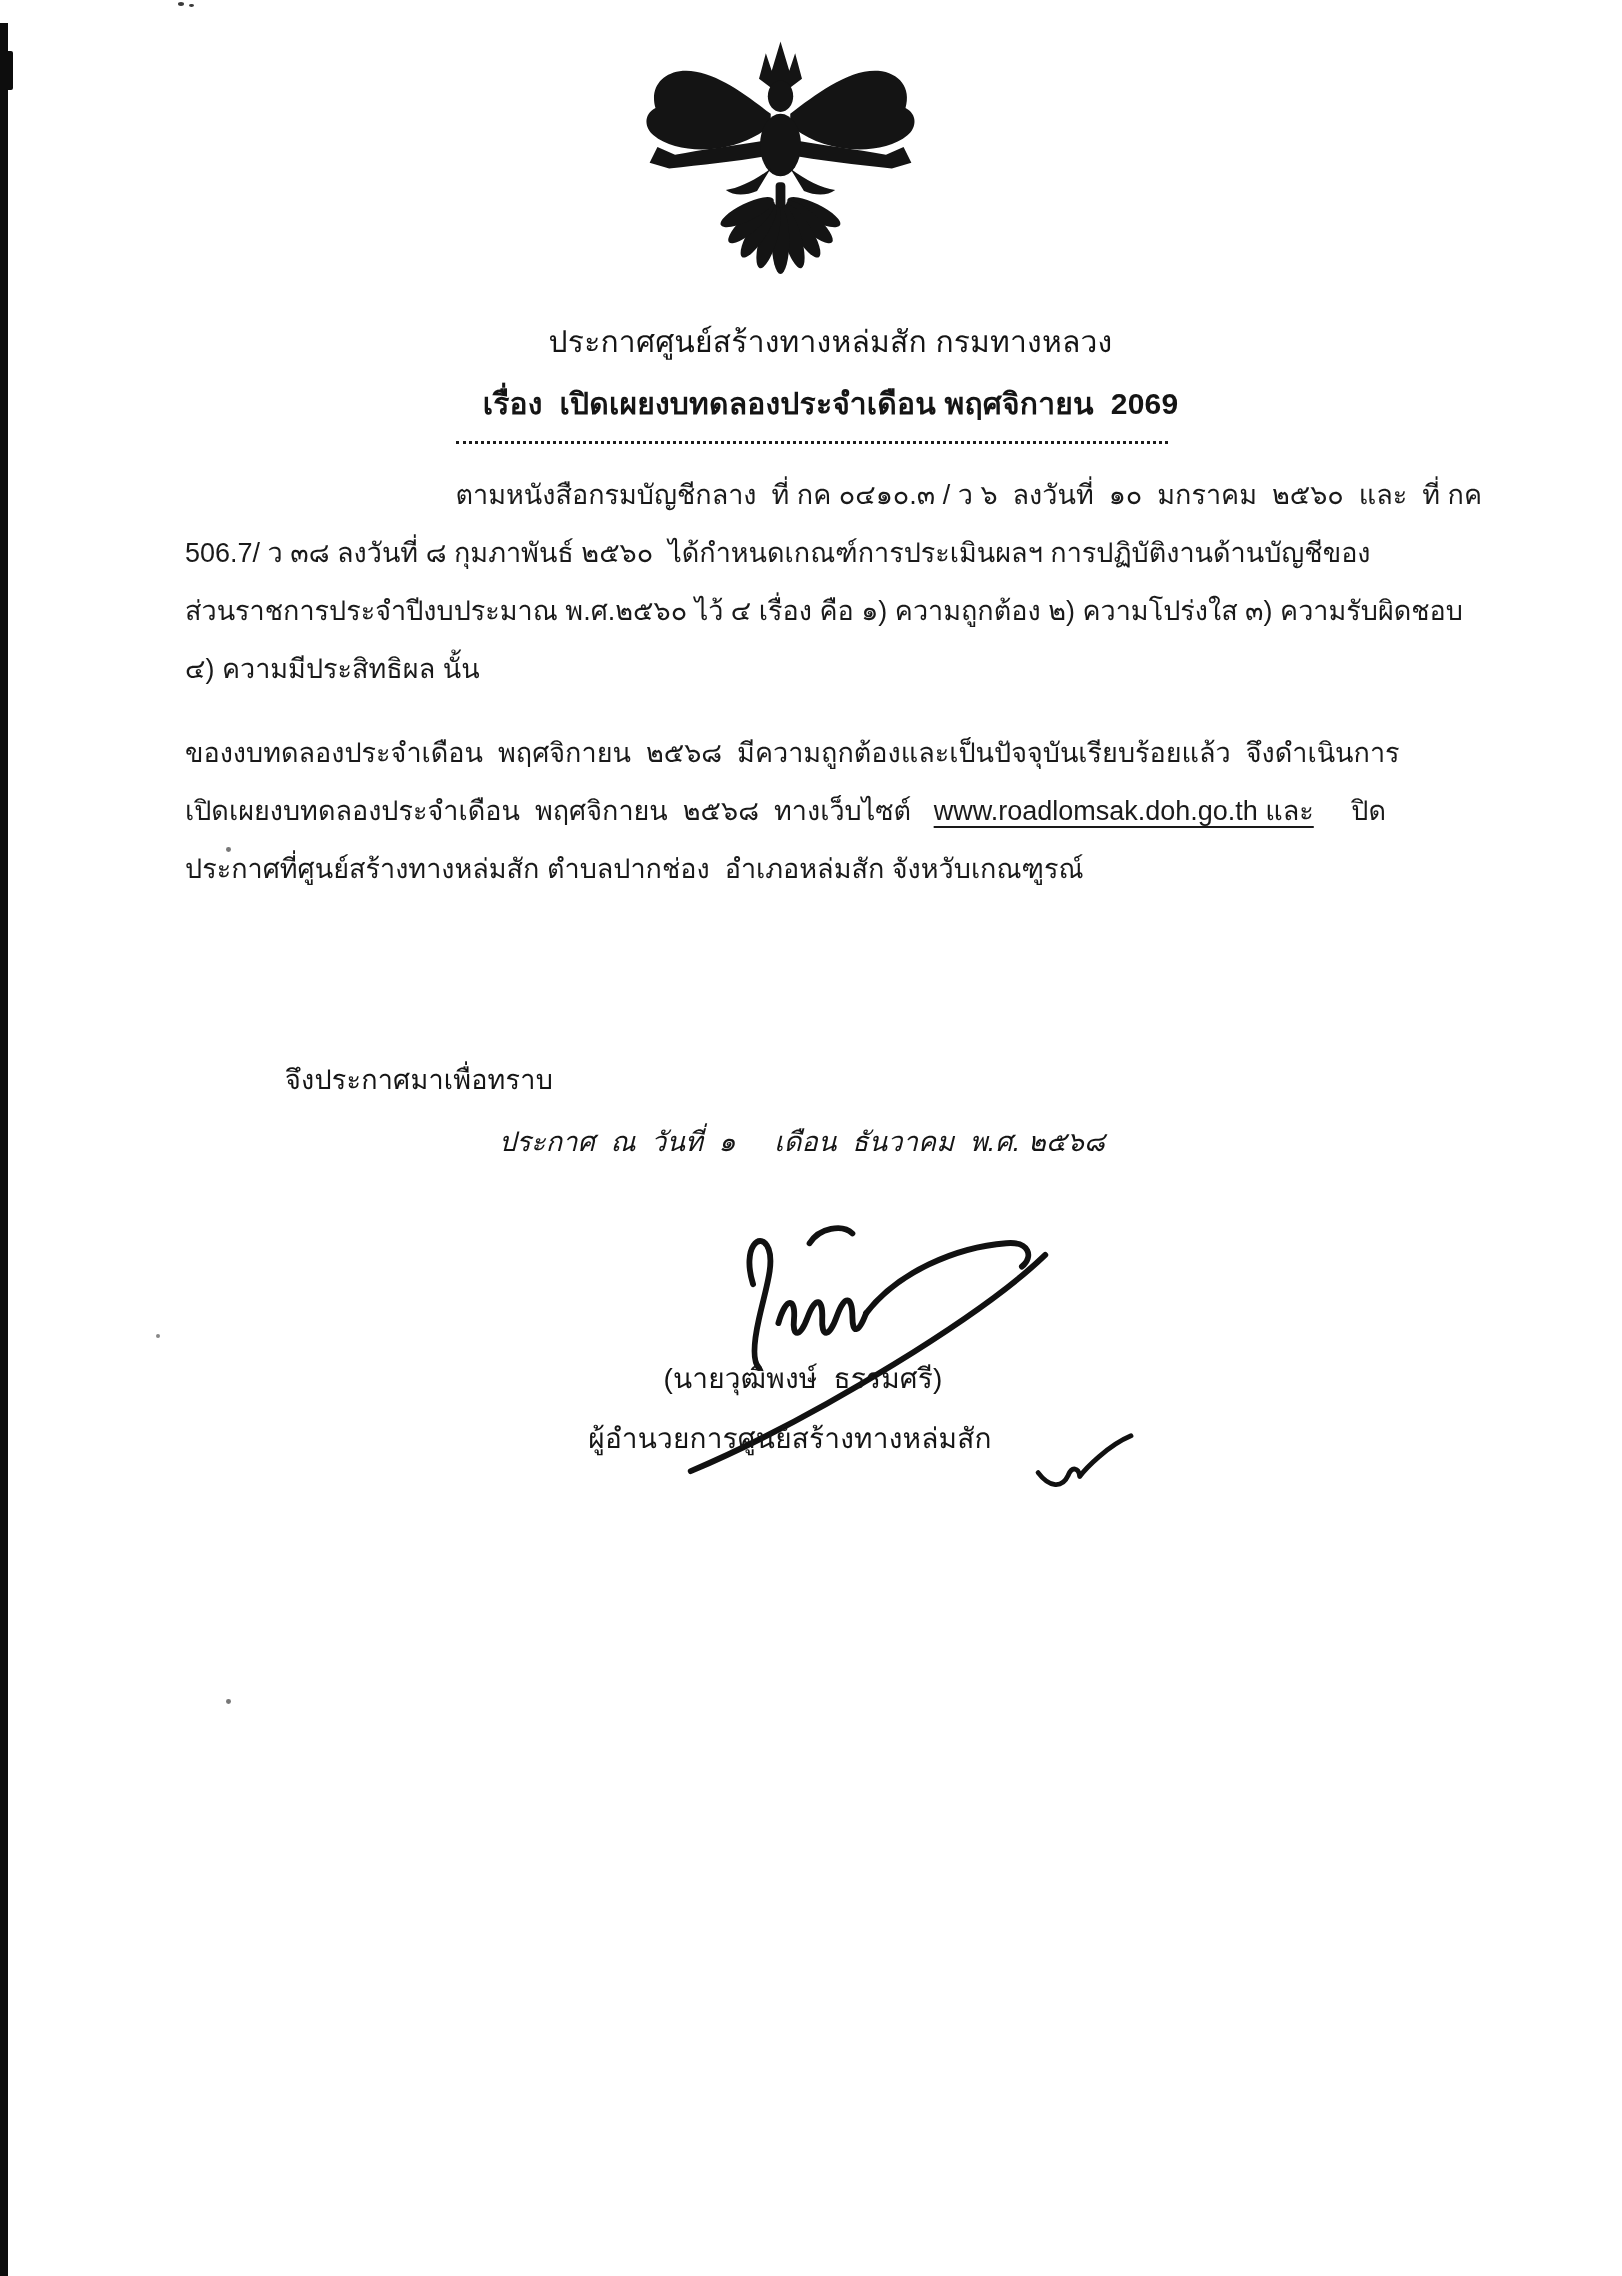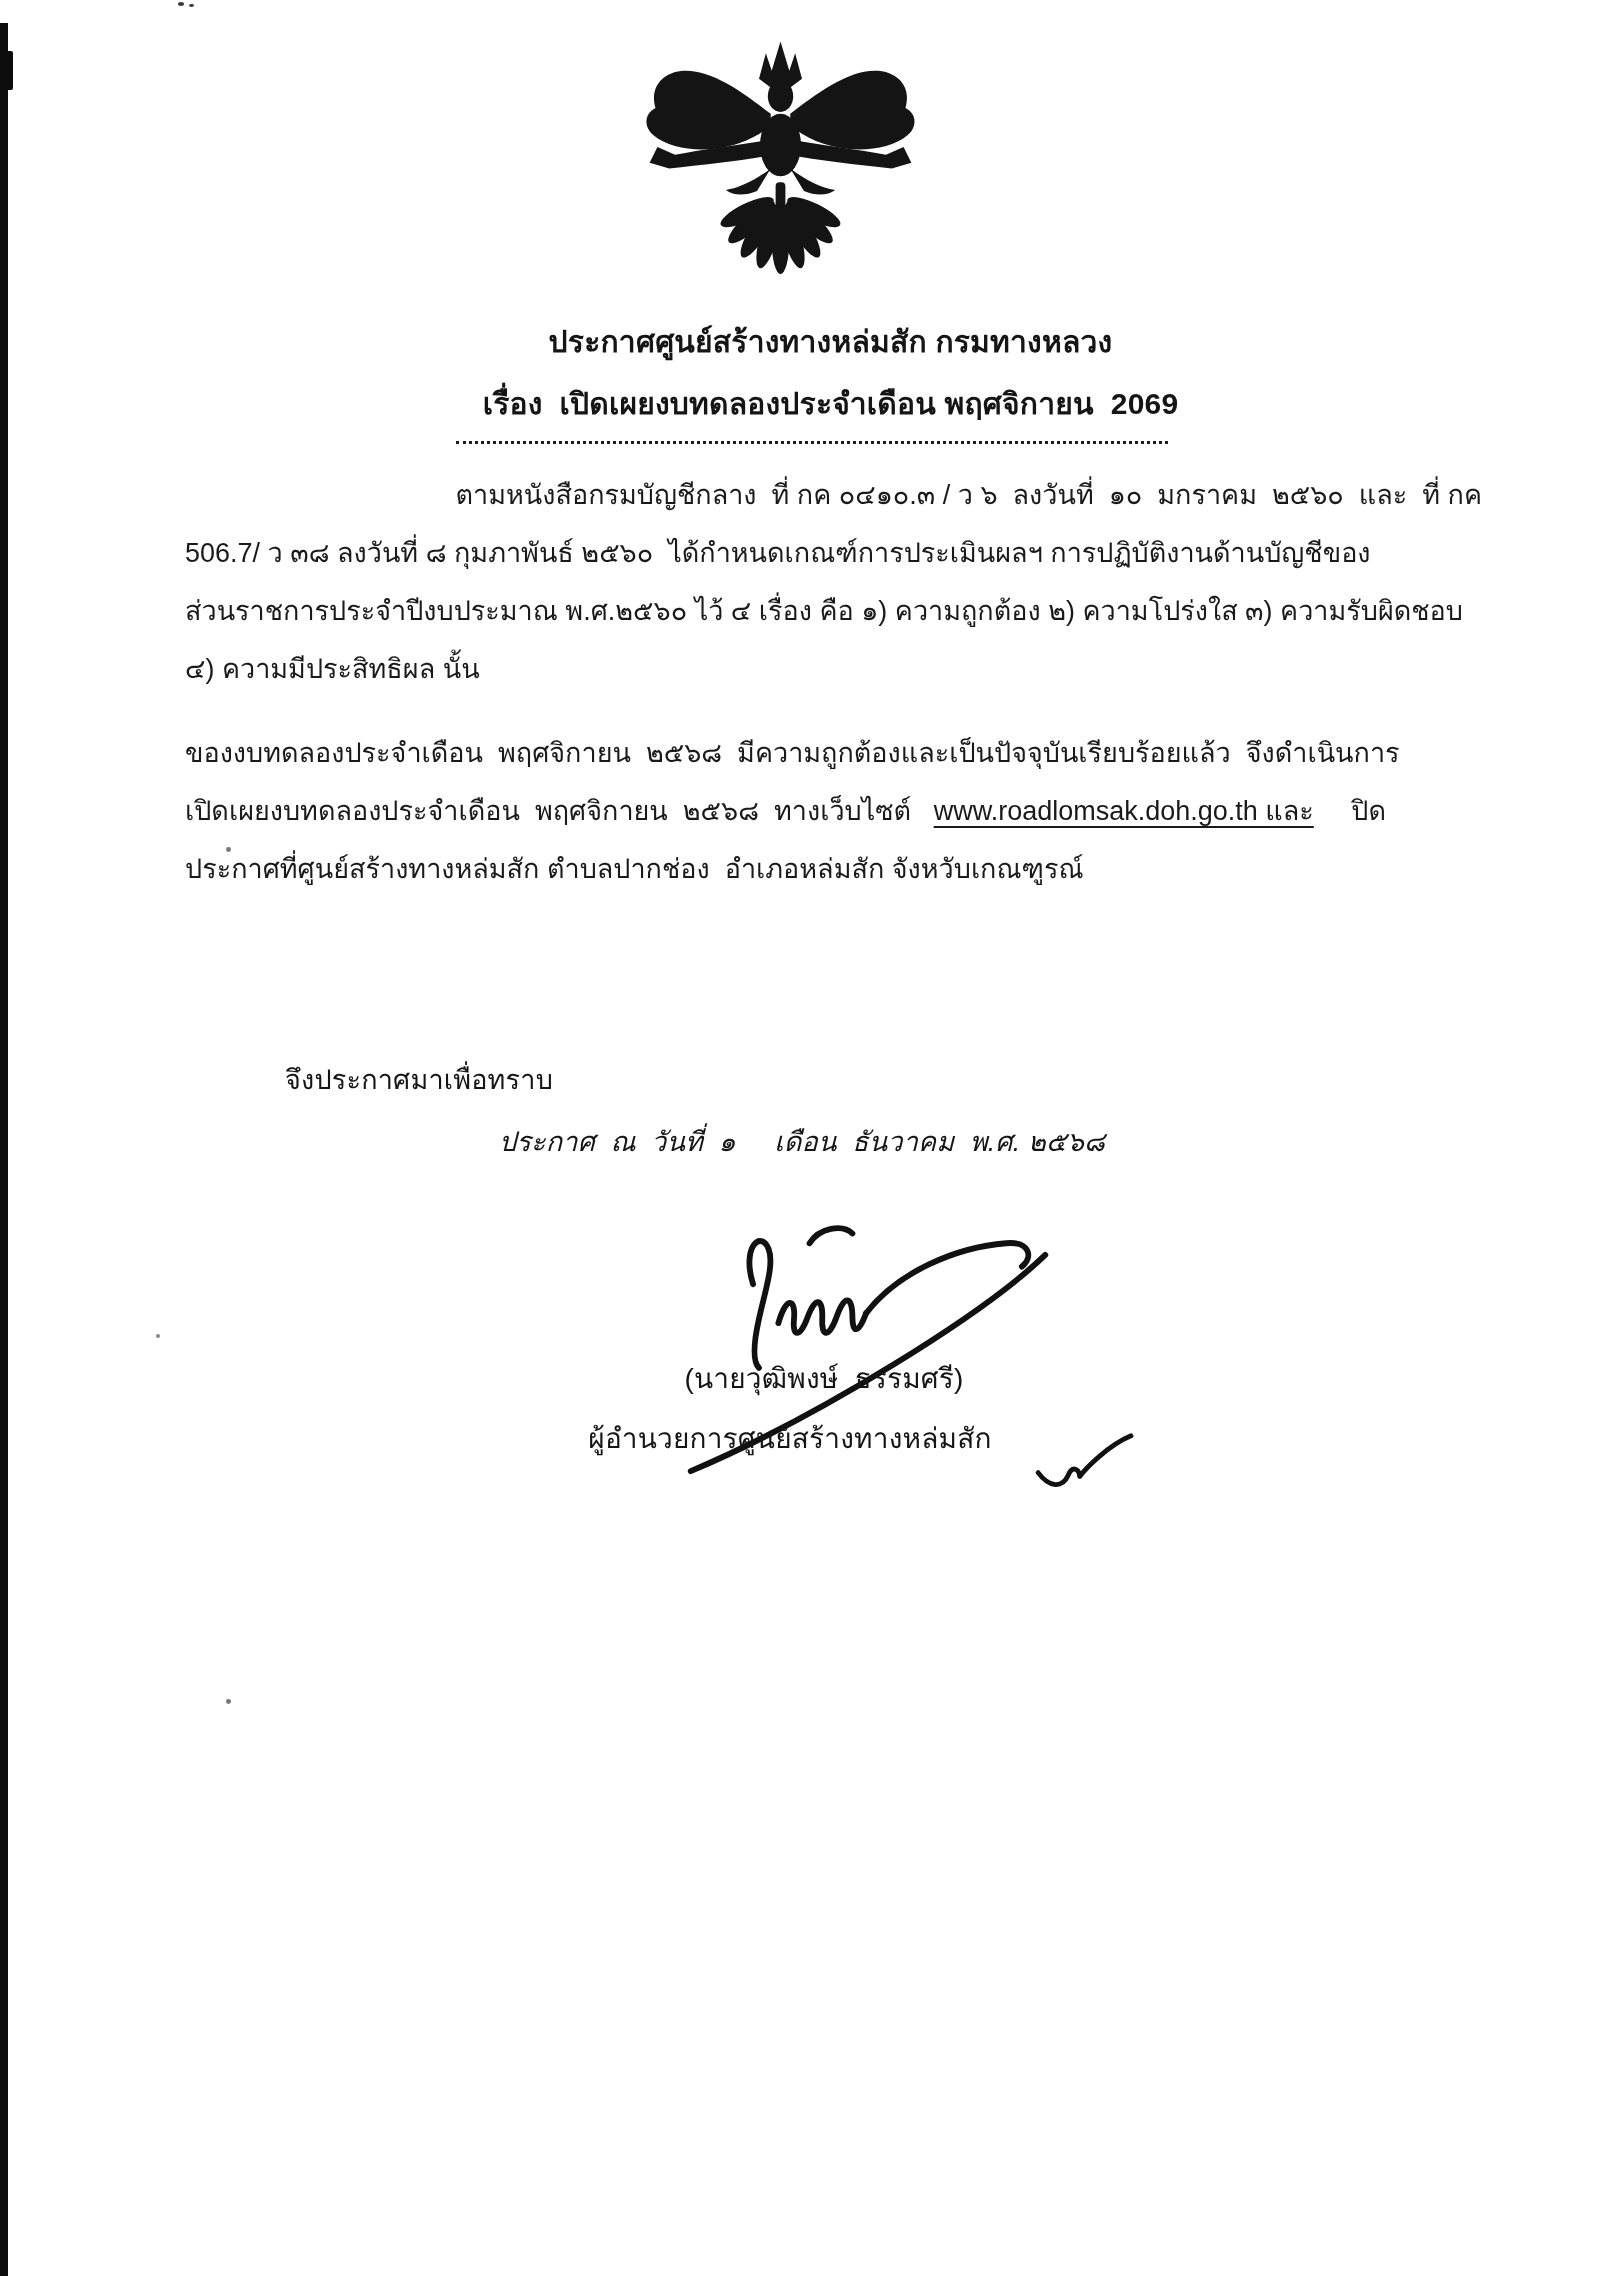--- a/index.html
+++ b/index.html
@@ -22,32 +22,32 @@
   .sp5{left:226px;top:1699px;width:4.9px;height:4.9px;background:#777;}
   
   .emblem{position:absolute;left:634px;top:37px;width:293px;height:265px;}
   
   .txt{
     position:absolute;
     white-space:pre;
     color:#151515;
     letter-spacing:0.2px;
   }
-  .title1{left:185px;top:318px;width:1291px;text-align:center;font-size:30px;font-weight:bold;}
+  .title1{left:185px;top:318px;width:1291px;text-align:center;font-size:30px;font-weight:normal;}
   .title2{left:185px;top:380px;width:1291px;text-align:center;font-size:30px;font-weight:bold;}
   .divider{position:absolute;left:456px;top:441px;width:712px;height:0;border-bottom:3.9px dotted #1c1c1c;}
   .para{position:absolute;left:185px;width:1297px;font-size:27px;}
   .para .line{white-space:pre;height:58px;line-height:58px;}
   .p1{top:466px;}
   .p2{top:724px;}
   .indent{padding-left:99px;text-align:right;}
   .url{text-decoration:underline;text-underline-offset:5.9px;}
   .closing{left:285px;top:1058px;font-size:27px;}
   .dateline{left:499px;top:1120px;font-size:27px;font-style:italic;}
-  .signame{left:517px;top:1356px;width:614px;text-align:center;font-size:28px;}
+  .signame{left:496px;top:1356px;width:614px;text-align:center;font-size:28px;}
   .sigpos{left:468px;top:1416px;width:644px;text-align:center;font-size:28px;}
   .sig{position:absolute;left:663px;top:1214px;width:410px;height:263px;pointer-events:none;}
   .flourish{position:absolute;left:1032px;top:1430px;width:107px;height:60px;pointer-events:none;}
   svg .ink{stroke:#111;stroke-width:6;fill:none;stroke-linecap:round;stroke-linejoin:round;}
   svg .ink-thin{stroke:#111;stroke-width:5;fill:none;stroke-linecap:round;stroke-linejoin:round;}
 </style>
 </head>
 <body>
 
 <div class="page">

